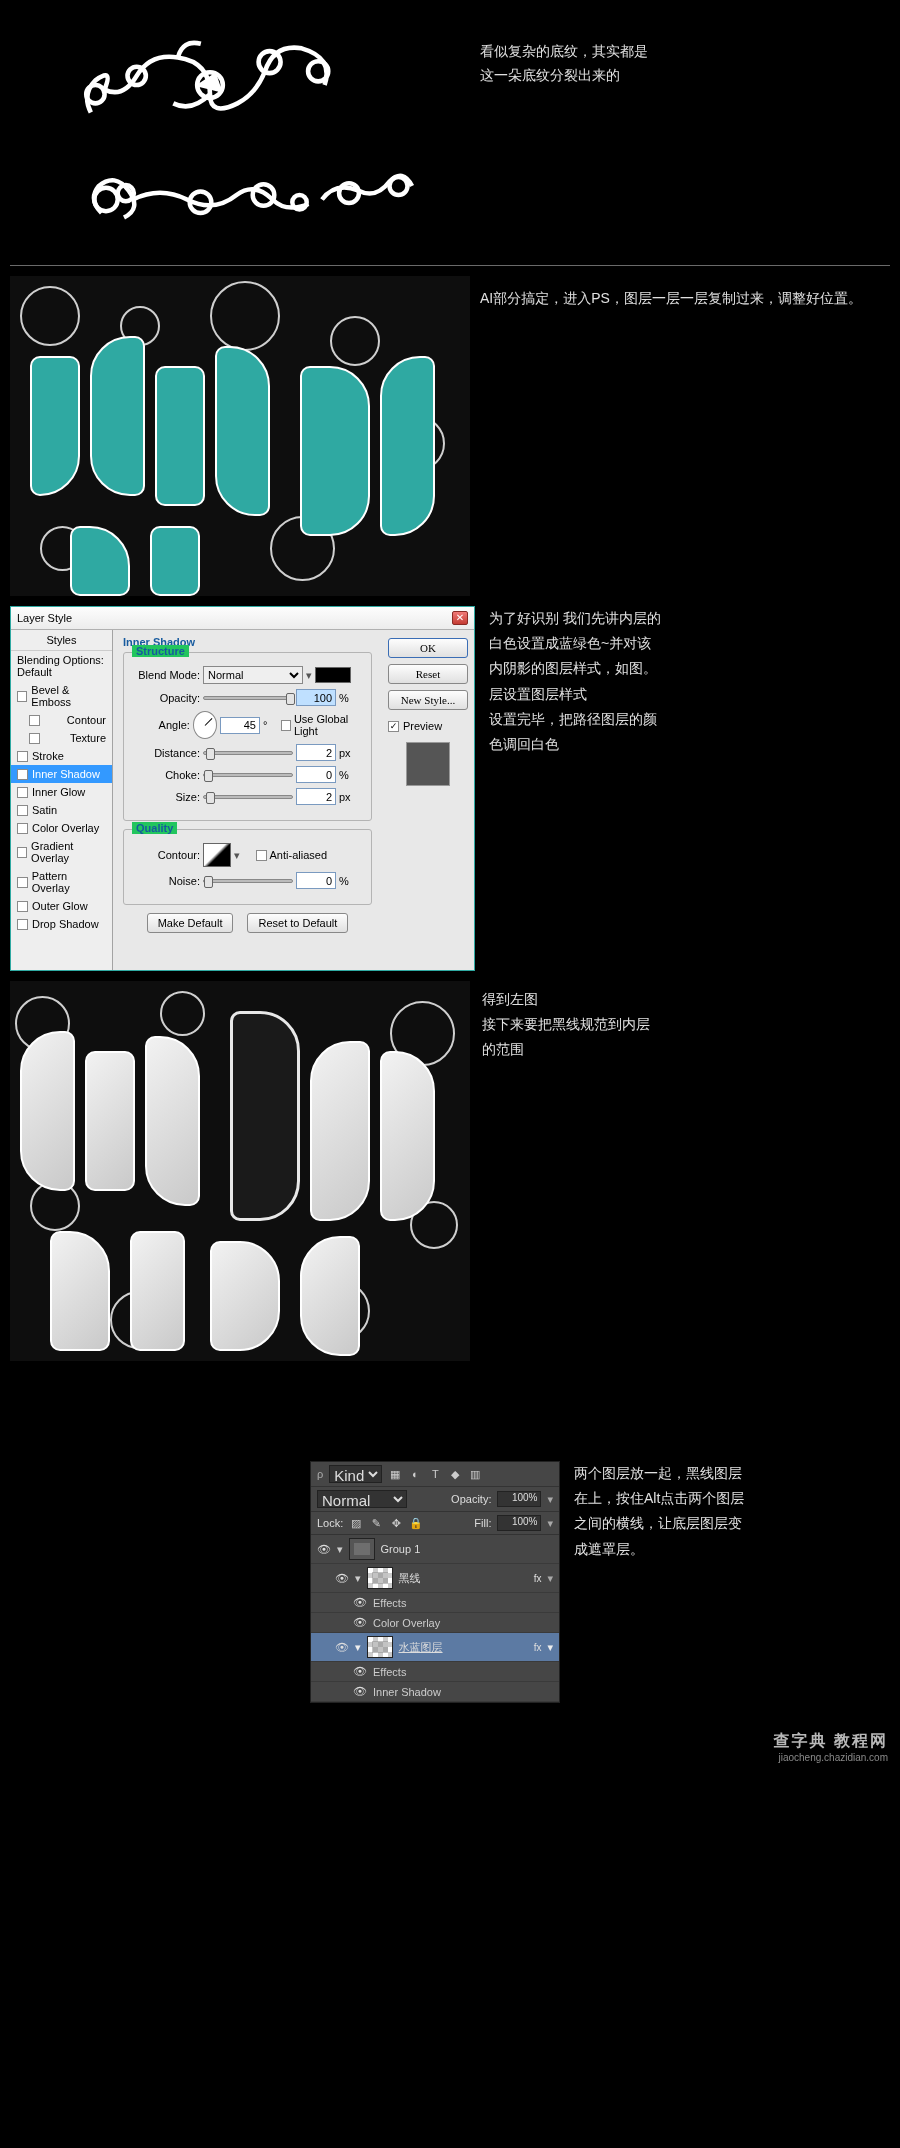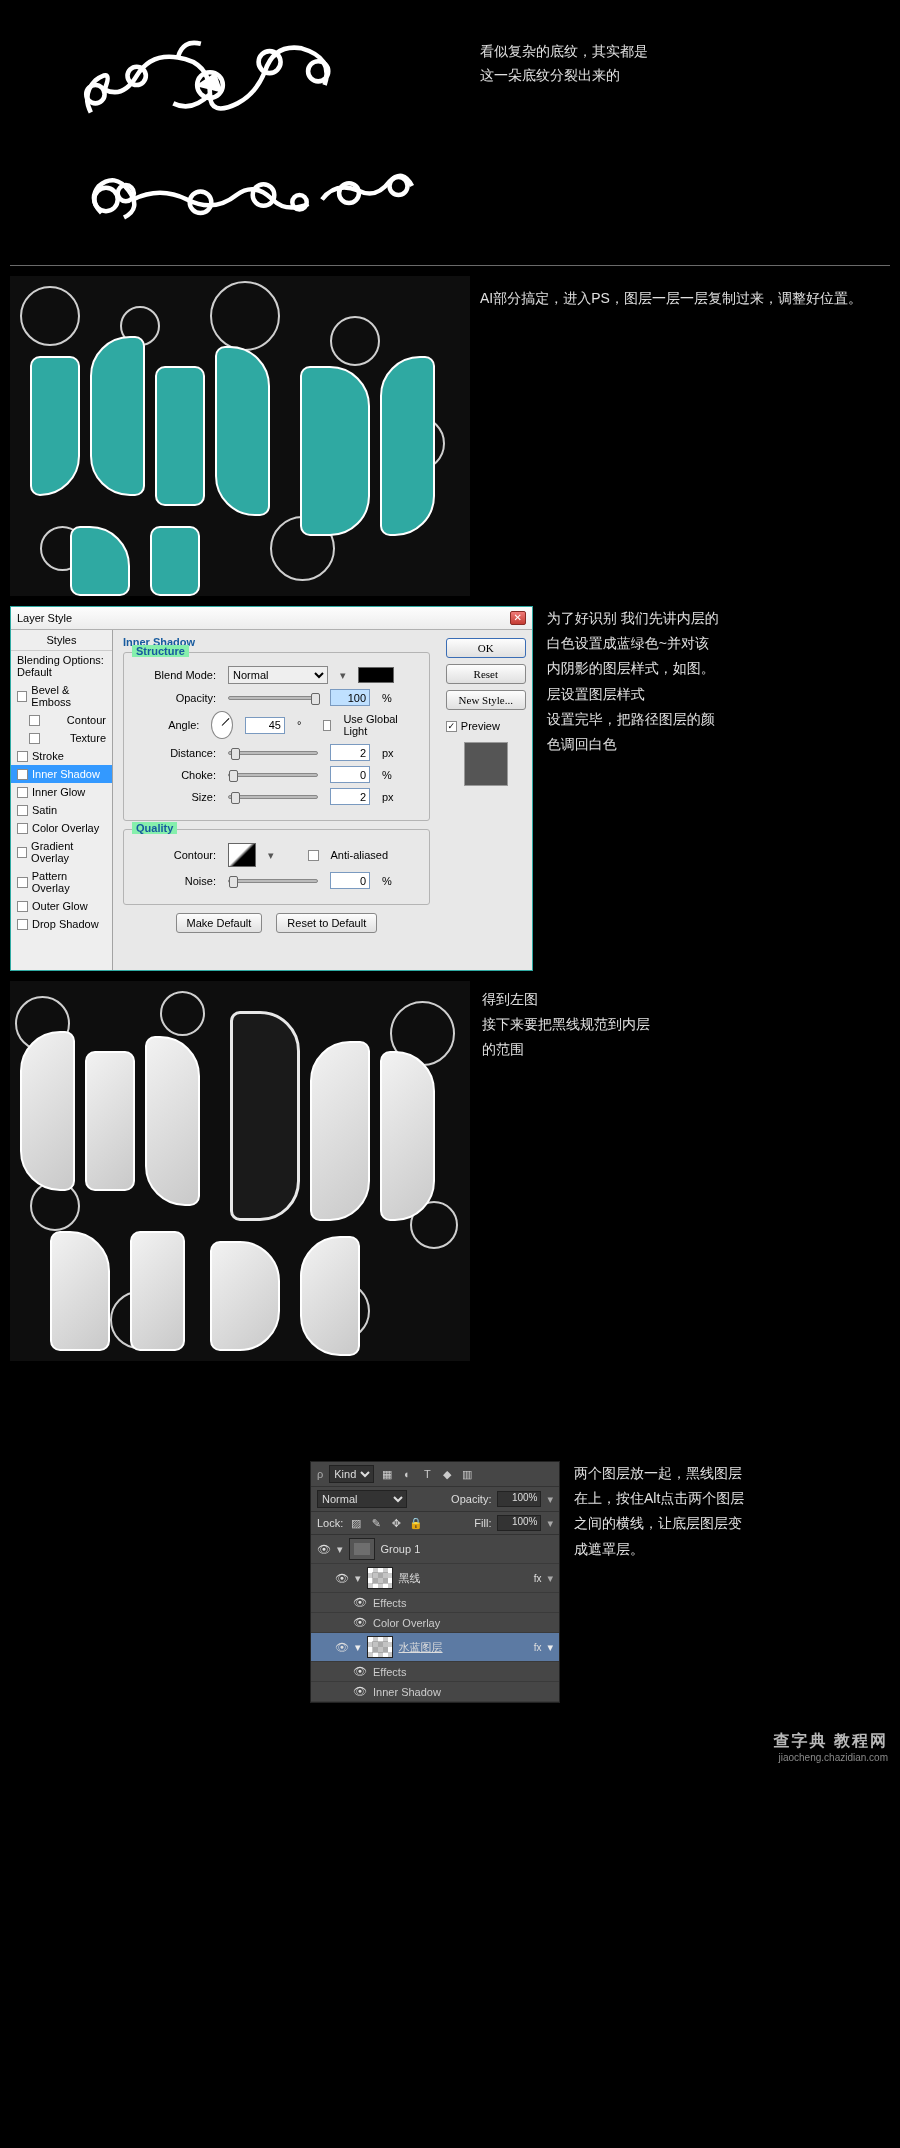--- a/index.html
+++ b/index.html
@@ -30,22 +30,22 @@
 .dlg-body { display: flex; min-height: 340px; }
 .dlg-styles { width: 102px; border-right: 1px solid #a3a3a3; background: #eee; }
 .dlg-styles-hdr { padding: 4px 6px; font-weight: normal; border-bottom: 1px solid #ccc; text-align: center; }
 .styles-list { list-style: none; }
 .styles-list li { padding: 3px 6px; display: flex; align-items: center; gap: 4px; }
 .styles-list li.selected { background: #3399ff; color: #fff; }
 .styles-list li .cb { width: 11px; height: 11px; border: 1px solid #8a8a8a; background: #fff; display: inline-flex; align-items: center; justify-content: center; font-size: 9px; }
 .styles-list li.indent { padding-left: 18px; justify-content: space-between; }
 .dlg-main { flex: 1; padding: 6px 10px; }
 .fieldset { border: 1px solid #b4b4b4; border-radius: 3px; padding: 8px 8px 10px; margin-bottom: 8px; position: relative; }
-.fieldset .legend { position: absolute; top: -8px; left: 8px; background: #86efac; padding: 0 4px; font-weight: bold; color: #165a9e; }
-.row { display: flex; align-items: center; margin: 5px 16px; gap: 12px; }
+.fieldset .legend { position: absolute; top: -8px; left: 8px; background: #22c55e; padding: 0 4px; font-weight: bold; color: #165a9e; }
+.row { display: flex; align-items: center; margin: 5px 0; gap: 3px; }
 .row label.lbl { width: 68px; text-align: right; }
 .row .slider { flex: 0 0 90px; height: 4px; background: #bbb; border: 1px solid #888; position: relative; border-radius: 2px; }
 .row .slider .thumb { position: absolute; top: -4px; width: 9px; height: 12px; background: #e4e4e4; border: 1px solid #666; border-radius: 2px; }
 .row input[type=text] { width: 40px; height: 17px; border: 1px solid #7a9ac0; padding: 0 3px; font-size: 11px; text-align: right; }
 .row .unit { width: 18px; text-align: left; }
 .row .swatch { width: 36px; height: 16px; background: #000; border: 1px solid #666; }
 .row select { height: 18px; font-size: 11px; border: 1px solid #888; width: 100px; }
 .row .angle { width: 28px; height: 28px; border: 1px solid #888; border-radius: 50%; background: #fff; position: relative; }
 .row .angle::after { content: ""; position: absolute; left: 50%; top: 50%; width: 10px; height: 1px; background: #000; transform-origin: left; transform: rotate(-45deg); }
 .row .contourSw { width: 28px; height: 24px; background: linear-gradient(135deg,#fff 45%,#000 55%); border: 1px solid #666; }
@@ -61,21 +61,21 @@
 .sec4 { display: flex; }
 .sec4-img { flex: 0 0 460px; height: 380px; background: #0e0e0e; margin-right: 12px; overflow: hidden; position: relative; }
 .monoType .letter { background: linear-gradient(135deg,#f2f2f2,#c9c9c9); }
 .sec4-txt { flex: 1; padding-top: 6px; line-height: 1.8; }
 
 
 .sec5 { display: flex; margin-top: 100px; padding-bottom: 30px; }
 .sec5-spacer { flex: 0 0 300px; }
 .layersPanel { flex: 0 0 250px; background: #464646; border: 1px solid #222; color: #ddd; font-family: Tahoma, Arial; font-size: 11px; }
 .lp-row { display: flex; align-items: center; padding: 3px 6px; gap: 6px; border-bottom: 1px solid #333; }
-.lp-row .sel { height: 18px; background: #333; border: 1px solid #222; color: #ddd; font-size: 11px; }
+.lp-row .sel { height: 18px; background: #333; border: 1px solid #222; color: #ddd; font-size: 15px; }
 .lp-row .ico { width: 14px; height: 14px; display: inline-flex; align-items: center; justify-content: center; color: #ccc; font-size: 11px; }
 .lp-row .pct { background: #333; border: 1px solid #222; width: 44px; height: 16px; color: #ddd; font-size: 10px; text-align: right; padding-right: 3px; }
 .lp-list { list-style: none; }
 .lp-list li { display: flex; align-items: center; padding: 3px 6px; gap: 6px; border-bottom: 1px solid #3a3a3a; }
 .lp-list li.selected { background: #5c7aa3; }
 .lp-list li .eye { width: 14px; text-align: center; color: #ddd; }
 .lp-list li .thumb { width: 26px; height: 22px; background: conic-gradient(#ccc 0 25%, #fff 0 50%, #ccc 0 75%, #fff 0); background-size: 10px 10px; border: 1px solid #222; position: relative; }
 .lp-list li .thumb::after { content: ""; position: absolute; inset: 4px; background: #888; opacity: .5; }
 .lp-list li .fx { margin-left: auto; color: #ddd; font-size: 10px; }
 .lp-list li.effect { padding-left: 42px; color: #ccc; }

